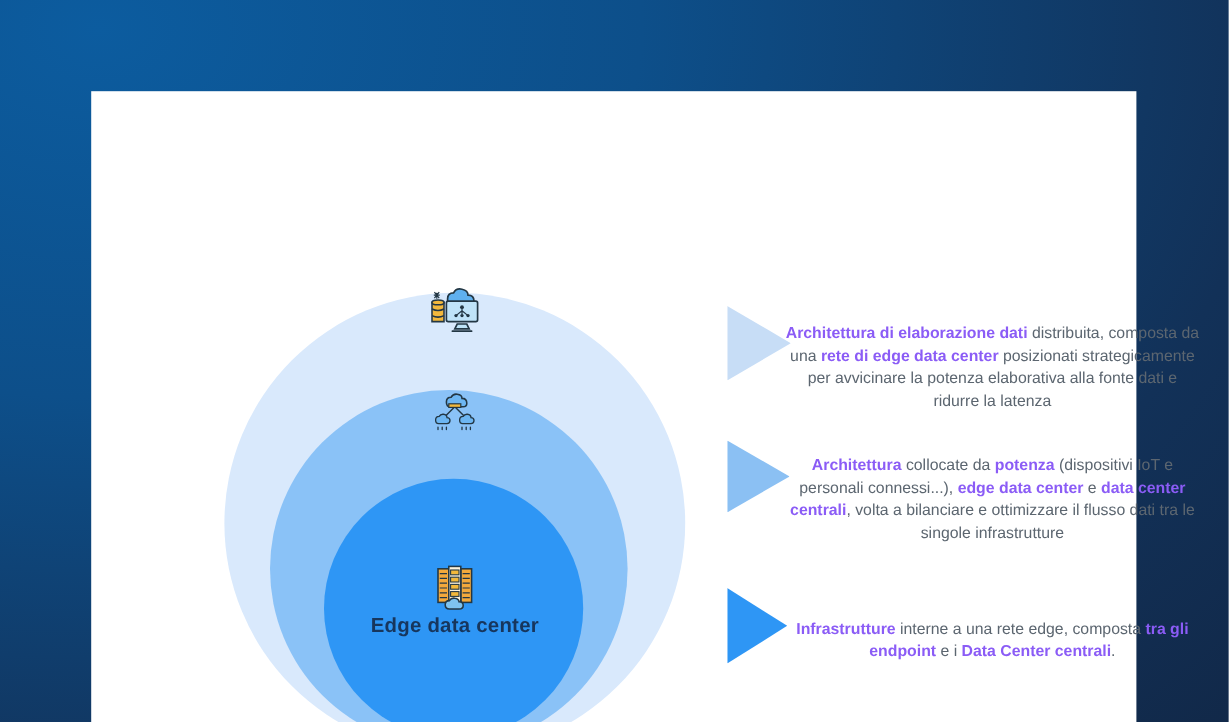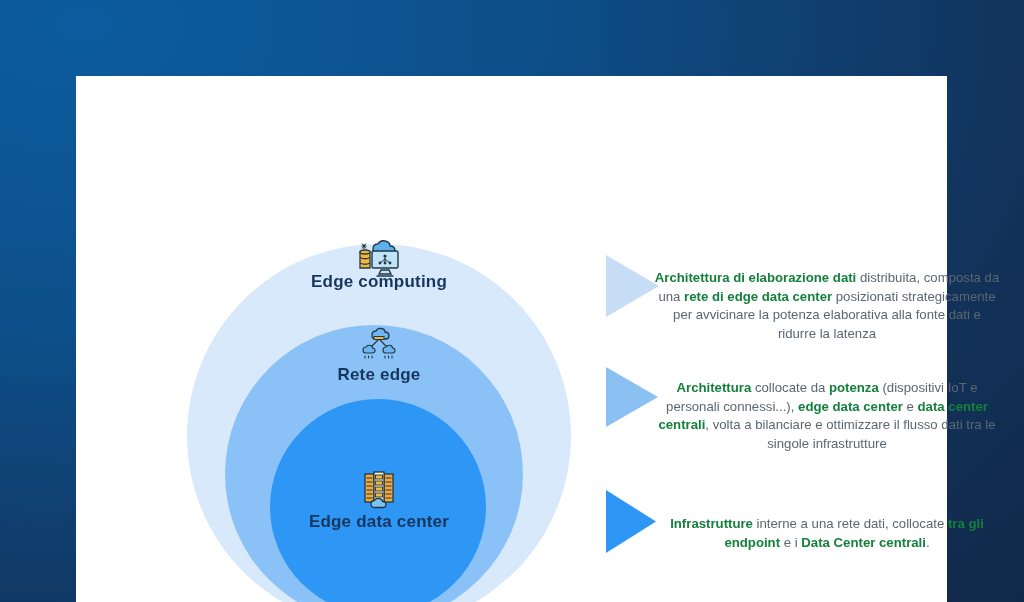--- a/index.html
+++ b/index.html
@@ -34,21 +34,21 @@
     position:absolute;left:530px;
     clip-path:polygon(0 0, 100% 50%, 0 100%);
   }
   .arrow-1{top:179px;width:53px;height:62px;}
   .arrow-2{top:291px;width:52px;height:60px;}
   .arrow-3{top:414px;width:50px;height:63px;}
   .desc{
     position:absolute;left:578px;width:346px;text-align:center;
     font-size:13.2px;line-height:1.4;color:#5c6670;
   }
-  .desc b{color:#15803d;margin-top:21px;}
+  .desc b{color:#8b5cf6;margin-top:21px;}
   .desc-1{top:180px;}
   .desc-2{top:290px;}
   .desc-3{top:426px;}
 </style>
 </head>
 <body>
 
 <div class="stage">
   <div class="card">
 
@@ -75,21 +75,20 @@
           <path d="M20 36 l16 0" stroke-linecap="round"></path>
 
           <circle cx="28" cy="16" r="1.6" fill="#233744" stroke="none"></circle>
           <circle cx="23" cy="23" r="1.4" fill="#233744" stroke="none"></circle>
           <circle cx="28" cy="23" r="1.4" fill="#233744" stroke="none"></circle>
           <circle cx="33" cy="23" r="1.4" fill="#233744" stroke="none"></circle>
           <path d="M28 17 l0 5 M28 19 l-5 4 M28 19 l5 4" stroke-width="1"></path>
         </g>
       </svg>
     </div>
-    <div class="ring-label label-computing">Edge computing</div>
 
     <div class="diagram-icon icon-rete">
       <svg width="40" height="36" viewBox="0 0 40 36">
 
         <path d="M20 12 L11 21 M20 12 L29 21" stroke="#233744" stroke-width="1.2"></path>
 
         <g stroke="#233744" stroke-width="1.3">
           <path d="M13 8 q0-4 4-4 q1.5-3 5-2.5 q4 .5 4 3.5 q4 0 4 4 q0 3-3 3 l-11 0 q-3 0-3-4 Z" fill="#6db6f2"></path>
           <rect x="15" y="9.5" width="10" height="3" fill="#f2b83c" stroke-width="1"></rect>
         </g>
@@ -98,21 +97,20 @@
           <path d="M4 23 q0-3 3-3 q1-2 3.5-1.8 q3 .3 3 2.8 q2.5 0 2.5 2.5 q0 2.5-2.5 2.5 l-7 0 q-2.5 0-2.5-3 Z" fill="#6db6f2"></path>
           <path d="M6 29 l0 2 M9.5 29 l0 2 M13 29 l0 2" stroke-linecap="round"></path>
         </g>
 
         <g stroke="#233744" stroke-width="1.1">
           <path d="M24 23 q0-3 3-3 q1-2 3.5-1.8 q3 .3 3 2.8 q2.5 0 2.5 2.5 q0 2.5-2.5 2.5 l-7 0 q-2.5 0-2.5-3 Z" fill="#6db6f2"></path>
           <path d="M26 29 l0 2 M29.5 29 l0 2 M33 29 l0 2" stroke-linecap="round"></path>
         </g>
       </svg>
     </div>
-    <div class="ring-label label-rete">Rete edge</div>
 
     <div class="diagram-icon icon-datacenter">
       <svg width="44" height="44" viewBox="0 0 44 44">
         <g stroke="#233744" stroke-width="1.3">
 
           <rect x="8" y="6" width="9" height="28" fill="#f2a93c"></rect>
           <path d="M9.5 10 l6 0 M9.5 14 l6 0 M9.5 18 l6 0 M9.5 22 l6 0 M9.5 26 l6 0 M9.5 30 l6 0" stroke-width="1"></path>
 
           <rect x="27" y="6" width="9" height="28" fill="#f2a93c"></rect>
           <path d="M28.5 10 l6 0 M28.5 14 l6 0 M28.5 18 l6 0 M28.5 22 l6 0 M28.5 26 l6 0 M28.5 30 l6 0" stroke-width="1"></path>
@@ -129,16 +127,16 @@
     </div>
     <div class="ring-label label-datacenter">Edge data center</div>
 
     <div class="arrow arrow-1" style="background: rgb(199, 221, 246);"></div>
     <p class="desc desc-1"><b>Architettura di elaborazione dati</b><span> distribuita, composta da una </span><b>rete di edge data center</b><span> posizionati strategicamente per avvicinare la potenza elaborativa alla fonte dati e ridurre la latenza</span></p>
 
     <div class="arrow arrow-2" style="background: rgb(139, 192, 243);"></div>
     <p class="desc desc-2"><b>Architettura</b><span> collocate da </span><b>potenza</b><span> (dispositivi IoT e personali connessi...), </span><b>edge data center</b><span> e </span><b>data center centrali</b><span>, volta a bilanciare e ottimizzare il flusso dati tra le singole infrastrutture</span></p>
 
     <div class="arrow arrow-3" style="background: rgb(46, 150, 245);"></div>
-    <p class="desc desc-3"><b>Infrastrutture</b><span> interne a una rete dati, collocate </span><b>tra gli endpoint</b><span> e i </span><b>Data Center centrali</b><span>.</span></p>
+    <p class="desc desc-3"><b>Infrastrutture</b><span> interne a una rete edge, composta </span><b>tra gli endpoint</b><span> e i </span><b>Data Center centrali</b><span>.</span></p>
 
   </div>
 </div>
 
 </body></html>

